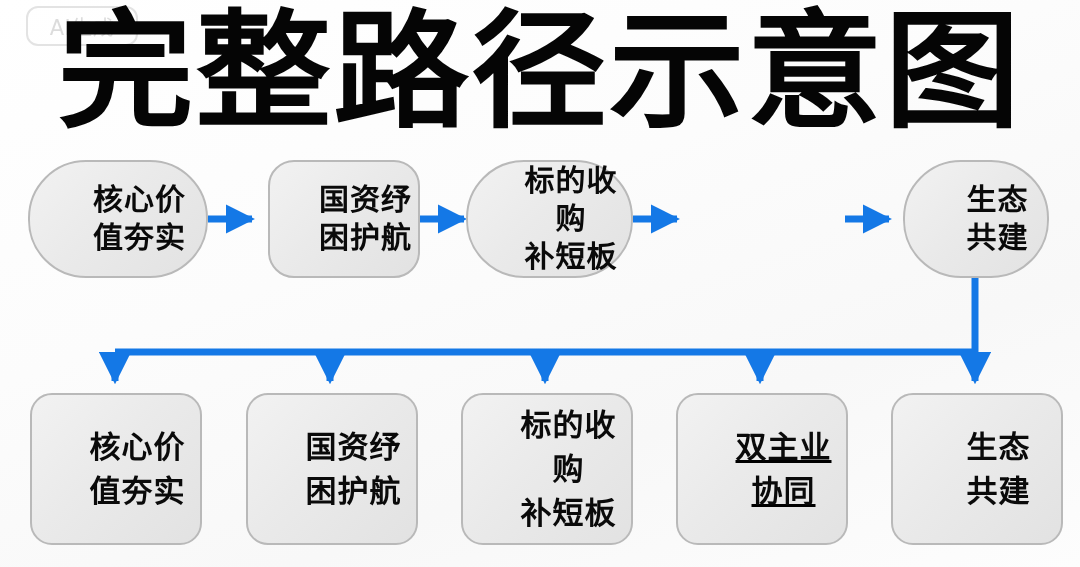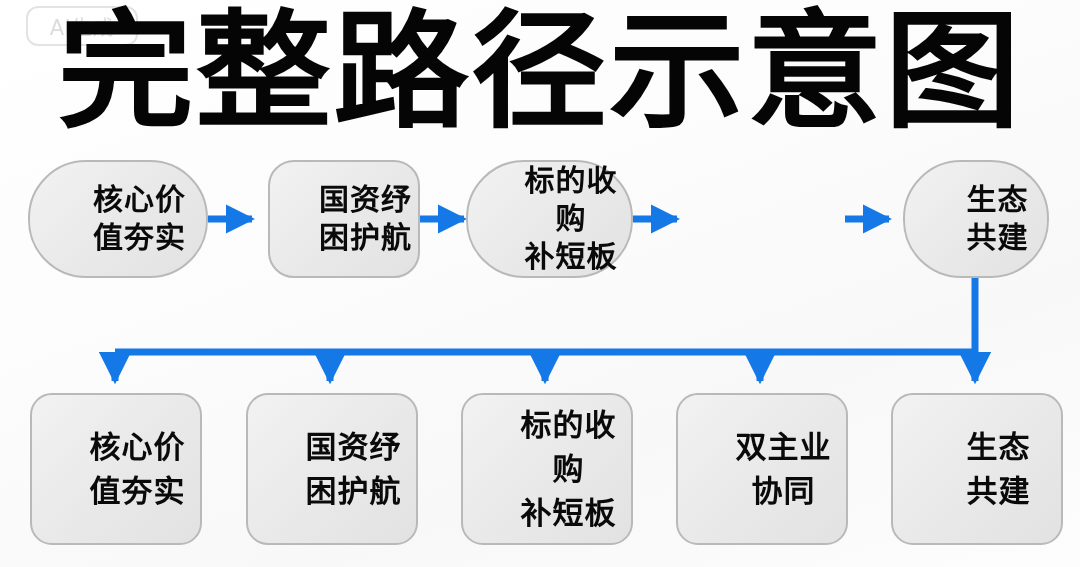--- a/index.html
+++ b/index.html
@@ -204,21 +204,21 @@
   <div class="node row2" style="left:246px; width:172px;">
     <span class="node-label">国资纾
 困护航</span>
   </div>
 
   <div class="node row2" style="left:461px; width:172px;">
     <span class="node-label">标的收购
 补短板</span>
   </div>
 
-  <div class="node row2" style="left:676px; width:172px;">
+  <div class="node row2" style="left:676px; width:172px;text-decoration:underline;">
     <span class="node-label">双主业
 协同</span>
   </div>
 
   <div class="node row2" style="left:891px; width:172px;">
     <span class="node-label">生态
 共建</span>
   </div>
 
 </div>

